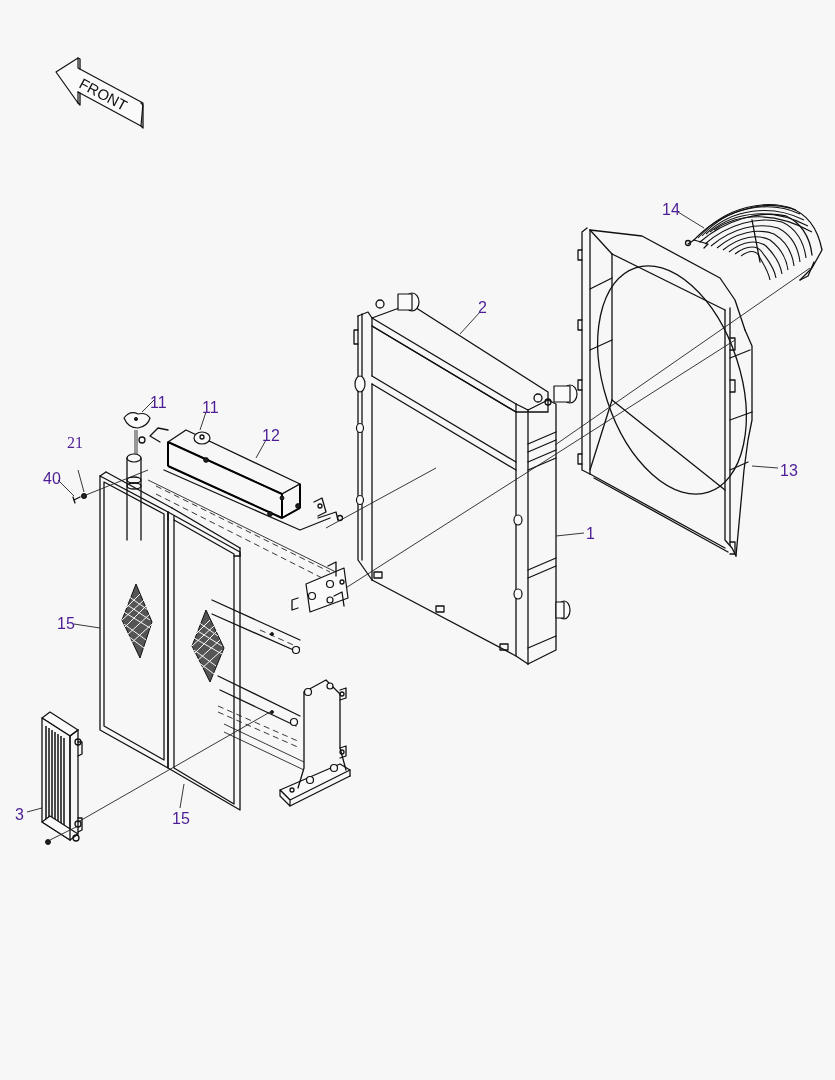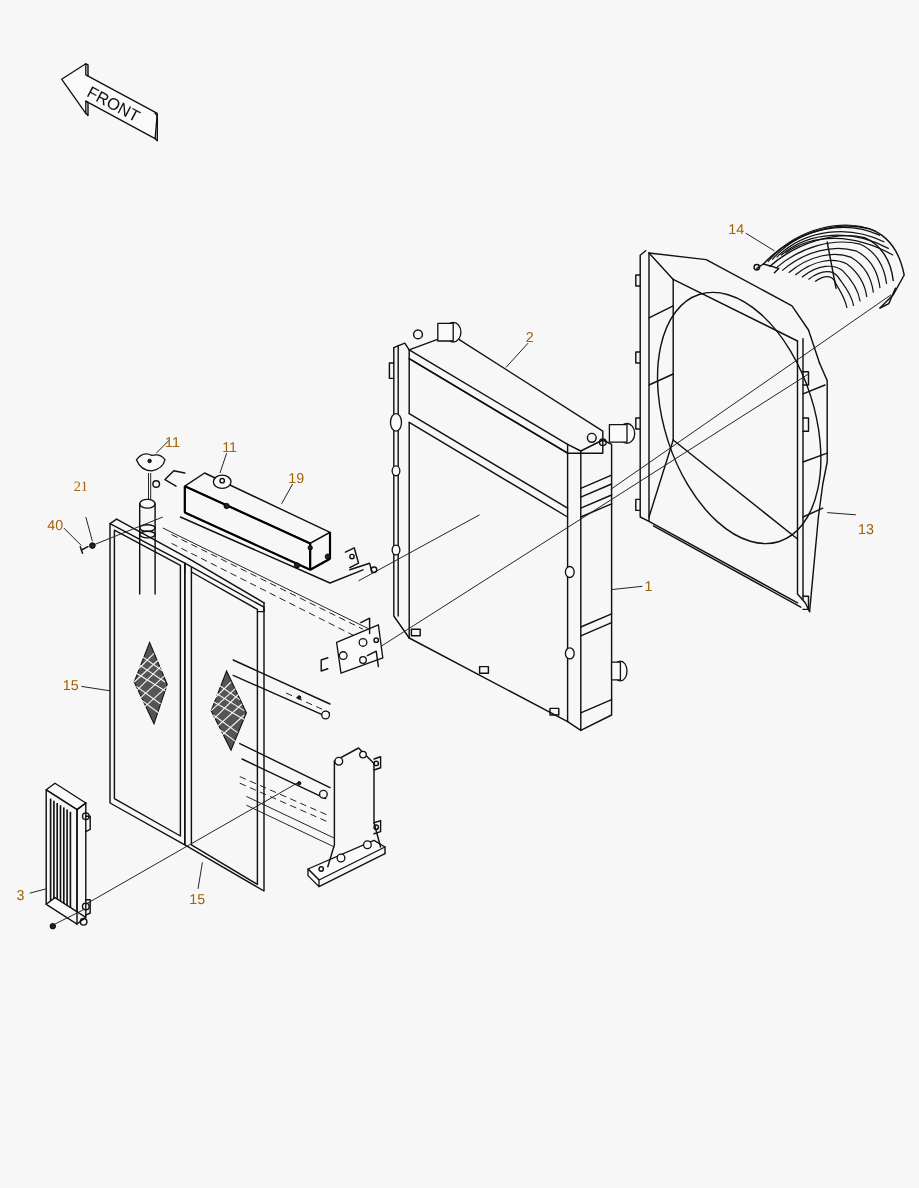--- a/index.html
+++ b/index.html
@@ -24,22 +24,22 @@
     .ln { fill: none; stroke: #111; stroke-width: 1.3; stroke-linejoin: round; stroke-linecap: round; }
     .thin { fill: none; stroke: #222; stroke-width: 0.9; }
     .thick { fill: none; stroke: #000; stroke-width: 2; stroke-linejoin: round; }
     .leader { fill: none; stroke: #222; stroke-width: 0.9; }
     .dash { fill: none; stroke: #222; stroke-width: 0.9; stroke-dasharray: 6 4; }
     .face { fill: #f7f7f7; stroke: #111; stroke-width: 1.3; stroke-linejoin: round; }
     .white { fill: #fafafa; stroke: #111; stroke-width: 1.2; stroke-linejoin: round; }
     .dark { fill: #222; stroke: #000; stroke-width: 0.8; }
     .callout {
       position: absolute;
-      font-size: 13px;
-      color: #a16207;
+      font-size: 16px;
+      color: #4c1d95;
       line-height: 1;
       white-space: nowrap;
     }
     .front-label {
       font-family: "Liberation Sans", sans-serif;
       font-size: 15px;
       fill: #111;
     }
   </style>
 </head>
@@ -359,19 +359,19 @@
     <line class="thin" x1="50" y1="840" x2="78" y2="826"></line>
     <line class="leader" x1="27" y1="812" x2="42" y2="808"></line>
   </g>
 </svg>
 
 <div class="callout" style="left:586px; top:526px;">1</div>
 <div class="callout" style="left:478px; top:300px;">2</div>
 <div class="callout" style="left:15px; top:807px;">3</div>
 <div class="callout" style="left:150px; top:395px;">11</div>
 <div class="callout" style="left:202px; top:400px;">11</div>
-<div class="callout" style="left:262px; top:428px;">19</div>
-<div class="callout" style="left:780px; top:474px;">13</div>
+<div class="callout" style="left:262px; top:428px;">12</div>
+<div class="callout" style="left:780px; top:463px;">13</div>
 <div class="callout" style="left:662px; top:202px;">14</div>
 <div class="callout" style="left:57px; top:616px;">15</div>
 <div class="callout" style="left:172px; top:811px;">15</div>
 <div class="callout" style="left:43px; top:471px;">40</div>
 <div class="callout" style="left:67px; top:435px;font-family:Liberation Serif, serif;">21</div>
 
 </body></html>

